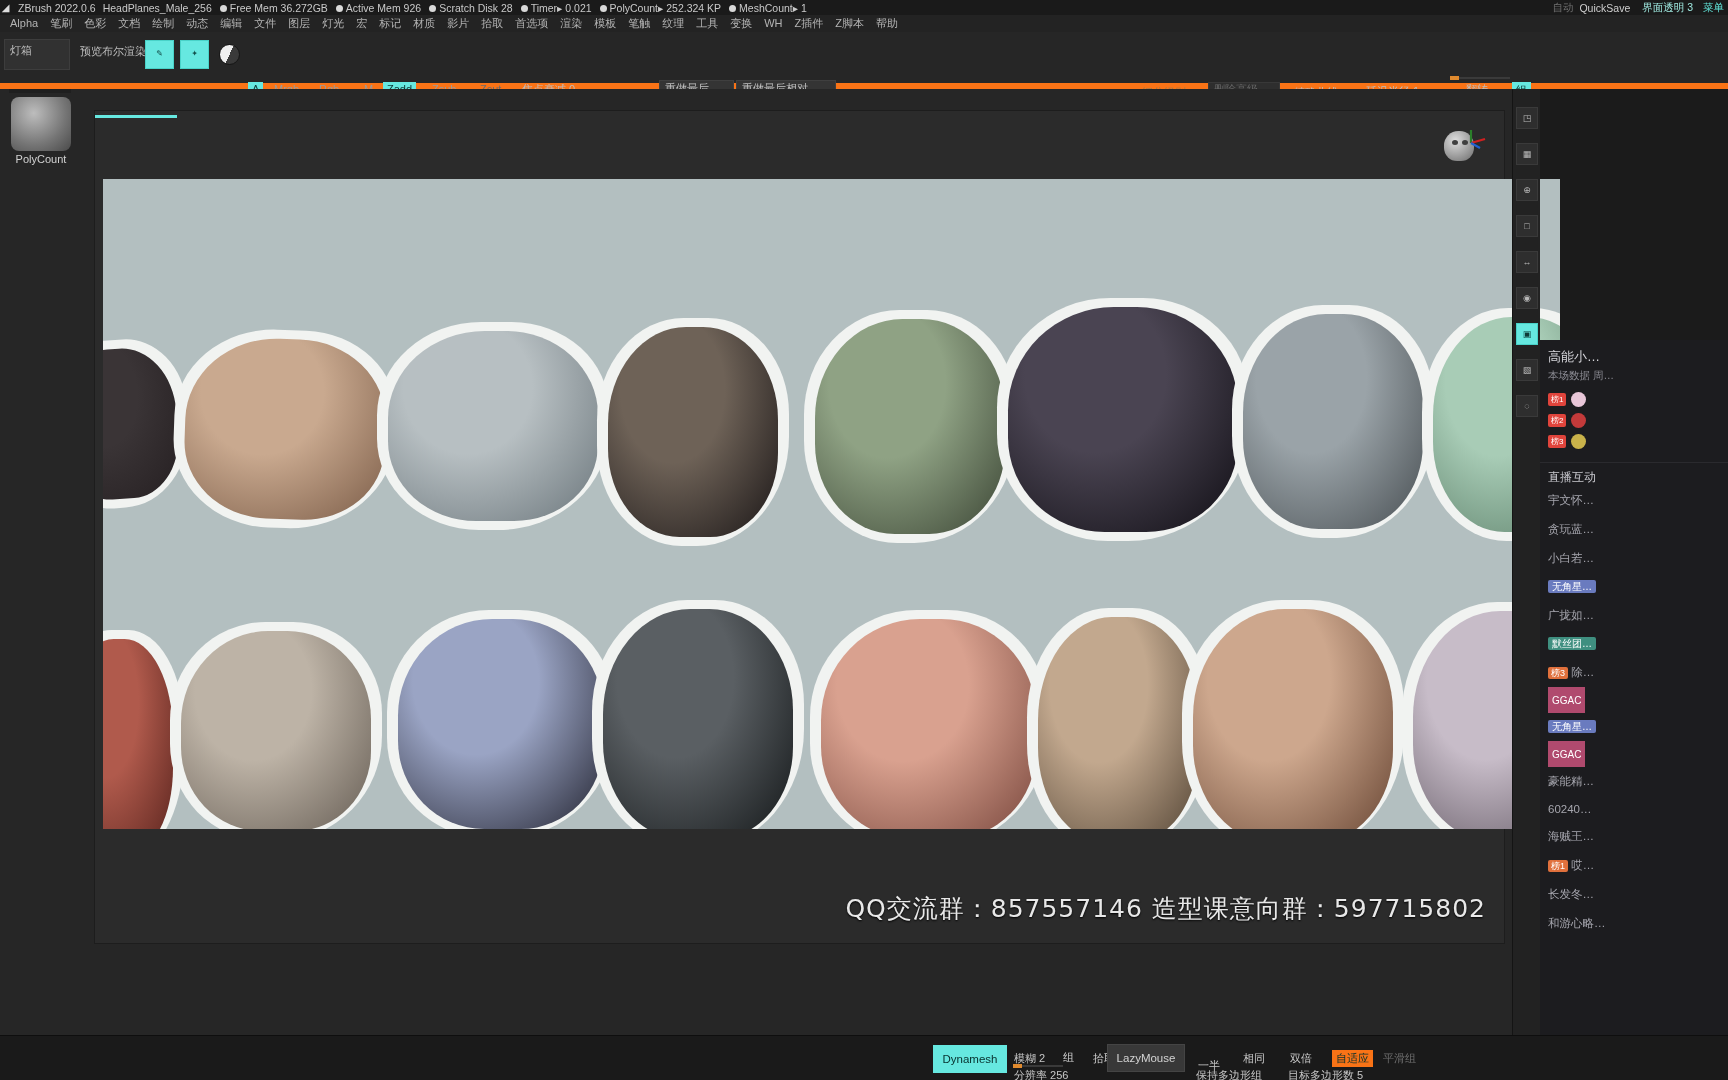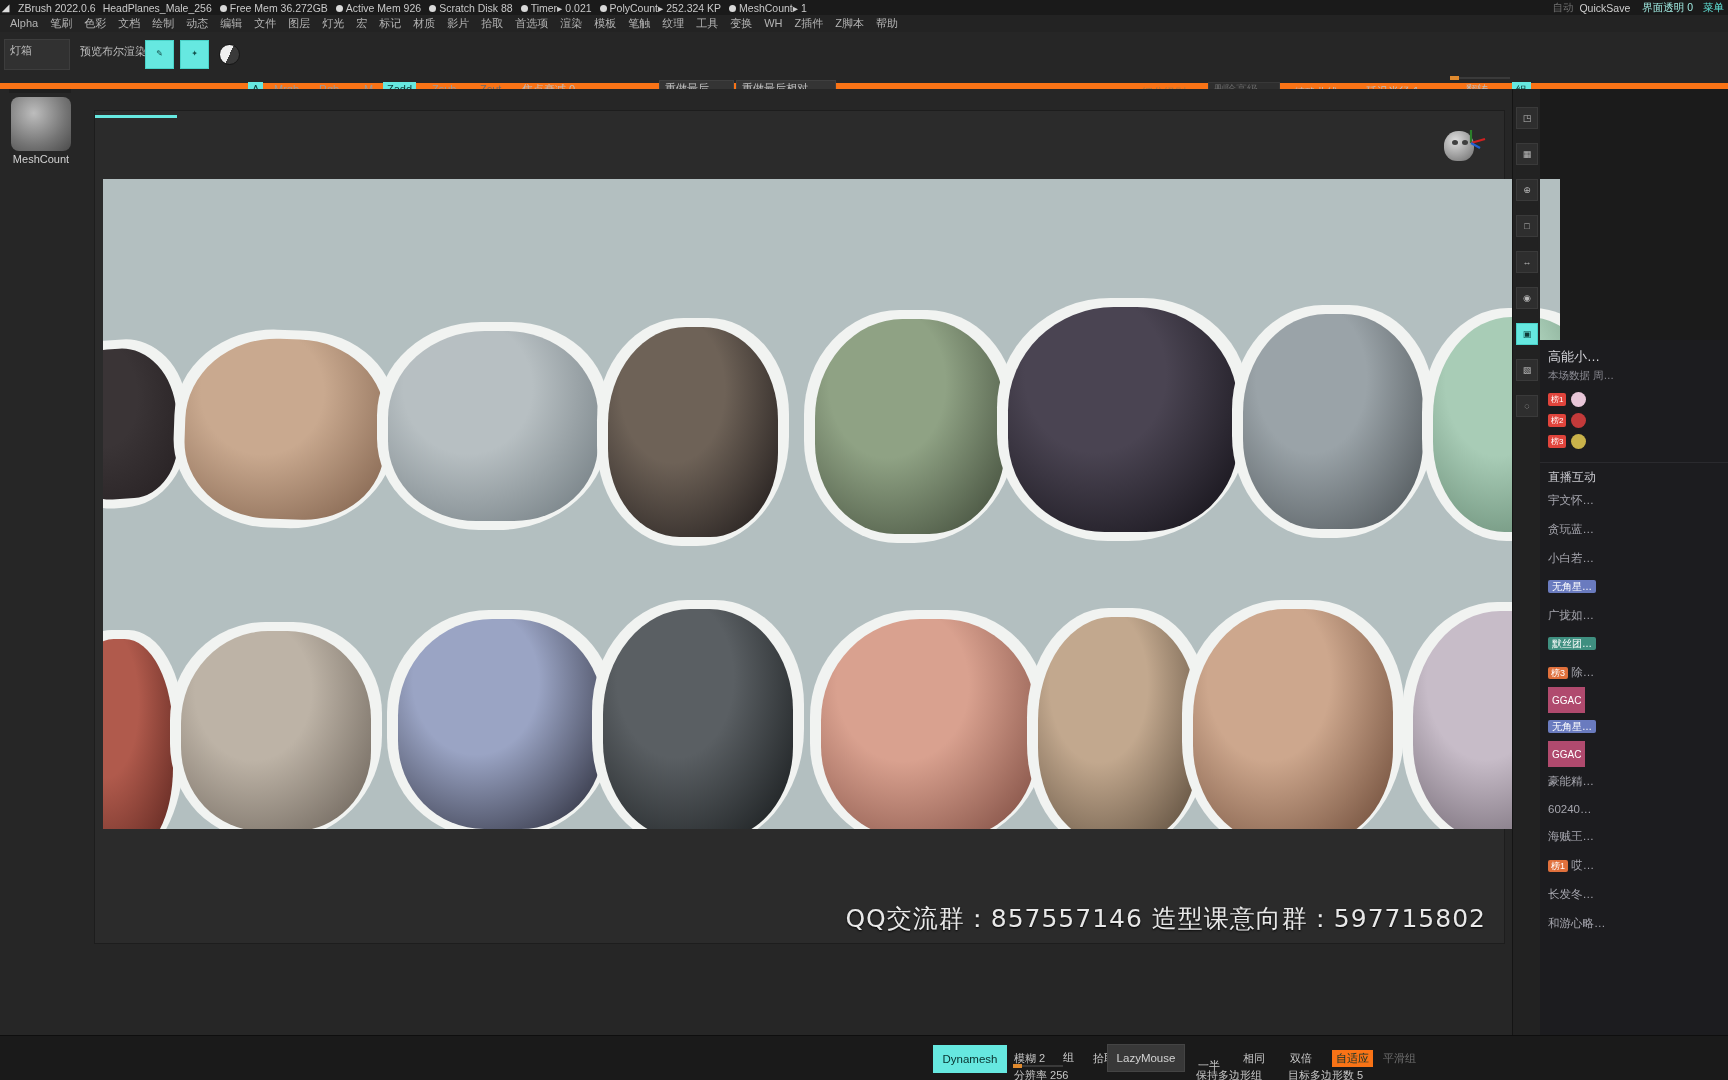--- a/index.html
+++ b/index.html
@@ -115,21 +115,21 @@
     overflow: hidden;
   }
   
   .head { position: absolute; }
   .head .halo {
     position: absolute; inset: -9px -11px; background: #f1f3f1; border-radius: 45% 42% 48% 44%;
   }
   .head .body { position: absolute; inset: 0; border-radius: 46% 44% 40% 42%; }
 
   .watermark {
-    position: absolute; left: 0; right: 0; bottom: 8px;
+    position: absolute; left: 0; right: 0; bottom: 18px;
     text-align: right; padding-right: 18px;
     font-size: 25px; color: #e8e8e8; letter-spacing: 1px;
     font-family: "DejaVu Sans", sans-serif;
     text-shadow: 0 1px 2px #000;
   }
 
   
   .rail {
     position: absolute; left: 1512px; top: 89px; width: 28px; height: 946px;
     background: #222; border-left: 1px solid #141414;
@@ -180,26 +180,26 @@
 </style>
 </head>
 <body>
 
 <div id="app">
 
   <div class="titlebar">
     <span class="tb-logo">◢</span>
     <span class="tb-item">ZBrush 2022.0.6</span>
     <span class="tb-item">HeadPlanes_Male_256</span>
-    <span id="tb-stats"><span class="tb-dot"></span><span>Free Mem 36.272GB</span><span class="tb-dot"></span><span>Active Mem 926</span><span class="tb-dot"></span><span>Scratch Disk 88</span><span class="tb-dot"></span><span>Timer▸ 0.021</span><span class="tb-dot"></span><span>PolyCount▸ 252.324 KP</span><span class="tb-dot"></span><span>MeshCount▸ 1</span></span>
+    <span id="tb-stats"><span class="tb-dot"></span><span>Free Mem 36.272GB</span><span class="tb-dot"></span><span>Active Mem 926</span><span class="tb-dot"></span><span>Scratch Disk 28</span><span class="tb-dot"></span><span>Timer▸ 0.021</span><span class="tb-dot"></span><span>PolyCount▸ 252.324 KP</span><span class="tb-dot"></span><span>MeshCount▸ 1</span></span>
     <span class="tb-right">
       <span class="tb-auto">自动</span>
       <span class="tb-qs">QuickSave</span>
       <span class="tb-trans">
-        <span>界面透明 0</span>
+        <span>界面透明 3</span>
         <span class="sl">
             <i></i>
           </span>
       </span>
       <span class="tb-menu">菜单</span>
     </span>
   </div>
 
   <div class="menubar" id="menubar">
       <span class="mi">Alpha</span>
@@ -325,21 +325,21 @@
     <span class="plainlbl" style="left:1506px; top:70px">插入</span>
     <span class="slider-track" style="left:1450px; top:45px; width:60px">
         <i style="left:0"></i>
       </span>
   </div>
 
   <div class="docarea">
 
     <div style="position:absolute;left:8px;top:8px;width:66px;height:72px;">
       <div style="width:60px;height:54px;border-radius:8px;background:radial-gradient(circle at 38% 30%,#bdbdbd,#757575 60%,#4a4a4a);margin:0 auto;"></div>
-      <div style="text-align:center;font-size:11px;color:#d2d2d2;margin-top:2px;">MeshCount</div>
+      <div style="text-align:center;font-size:11px;color:#d2d2d2;margin-top:2px;">PolyCount</div>
     </div>
     <div style="position:absolute;left:9px;top:0;width:62px;height:4px;background:#1f1f1f"></div>
 
     <div class="doc-inner">
       <div style="position:absolute;left:0;top:0;width:100%;height:4px;background:#2b2b2b;"></div>
       <div style="position:absolute;left:0;top:4px;width:82px;height:3px;background:#66e8e0;"></div>
 
       <div class="gyro">
         <div class="skull"></div>
         <div class="eye" style="left:8px"></div>

